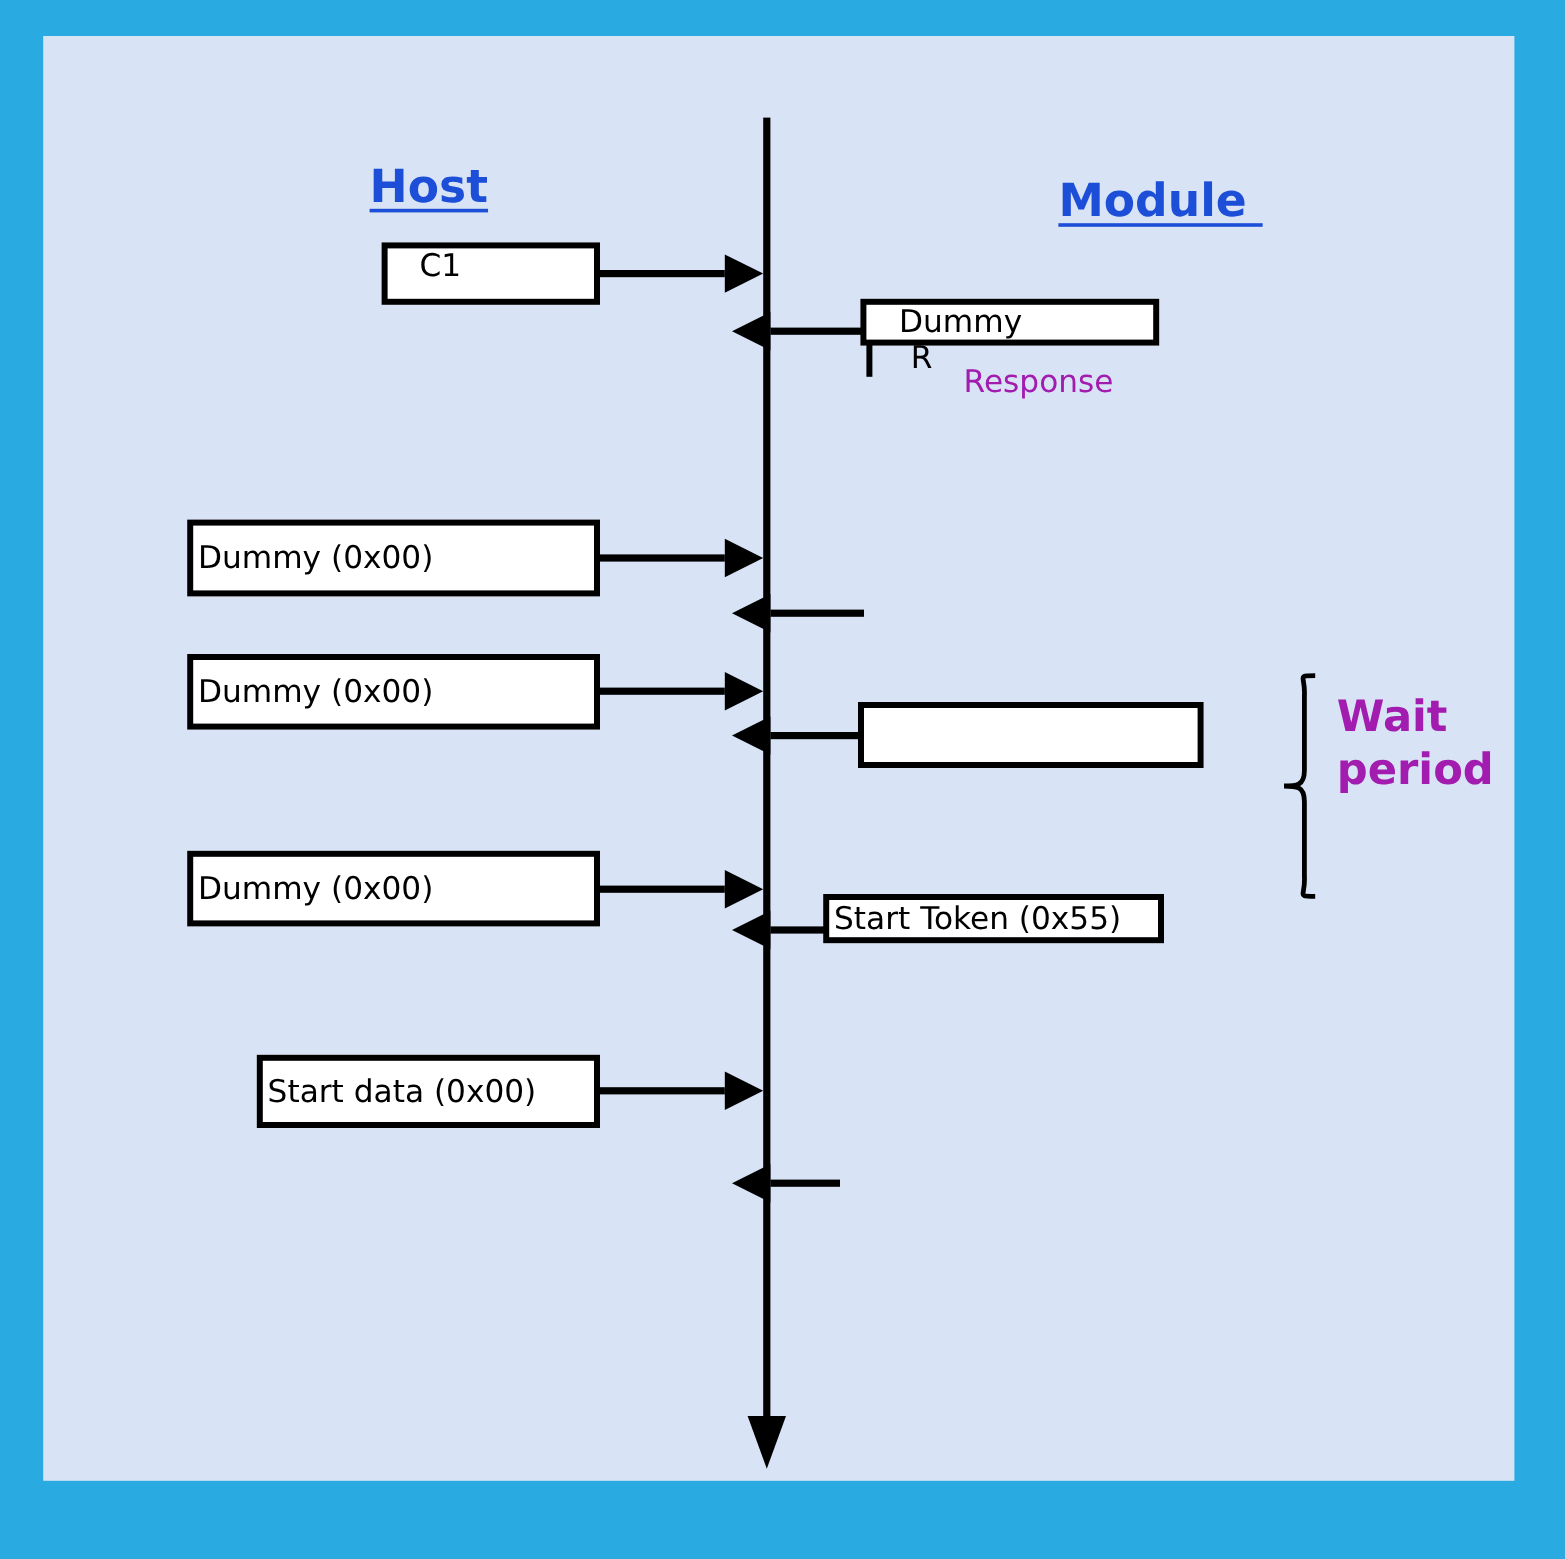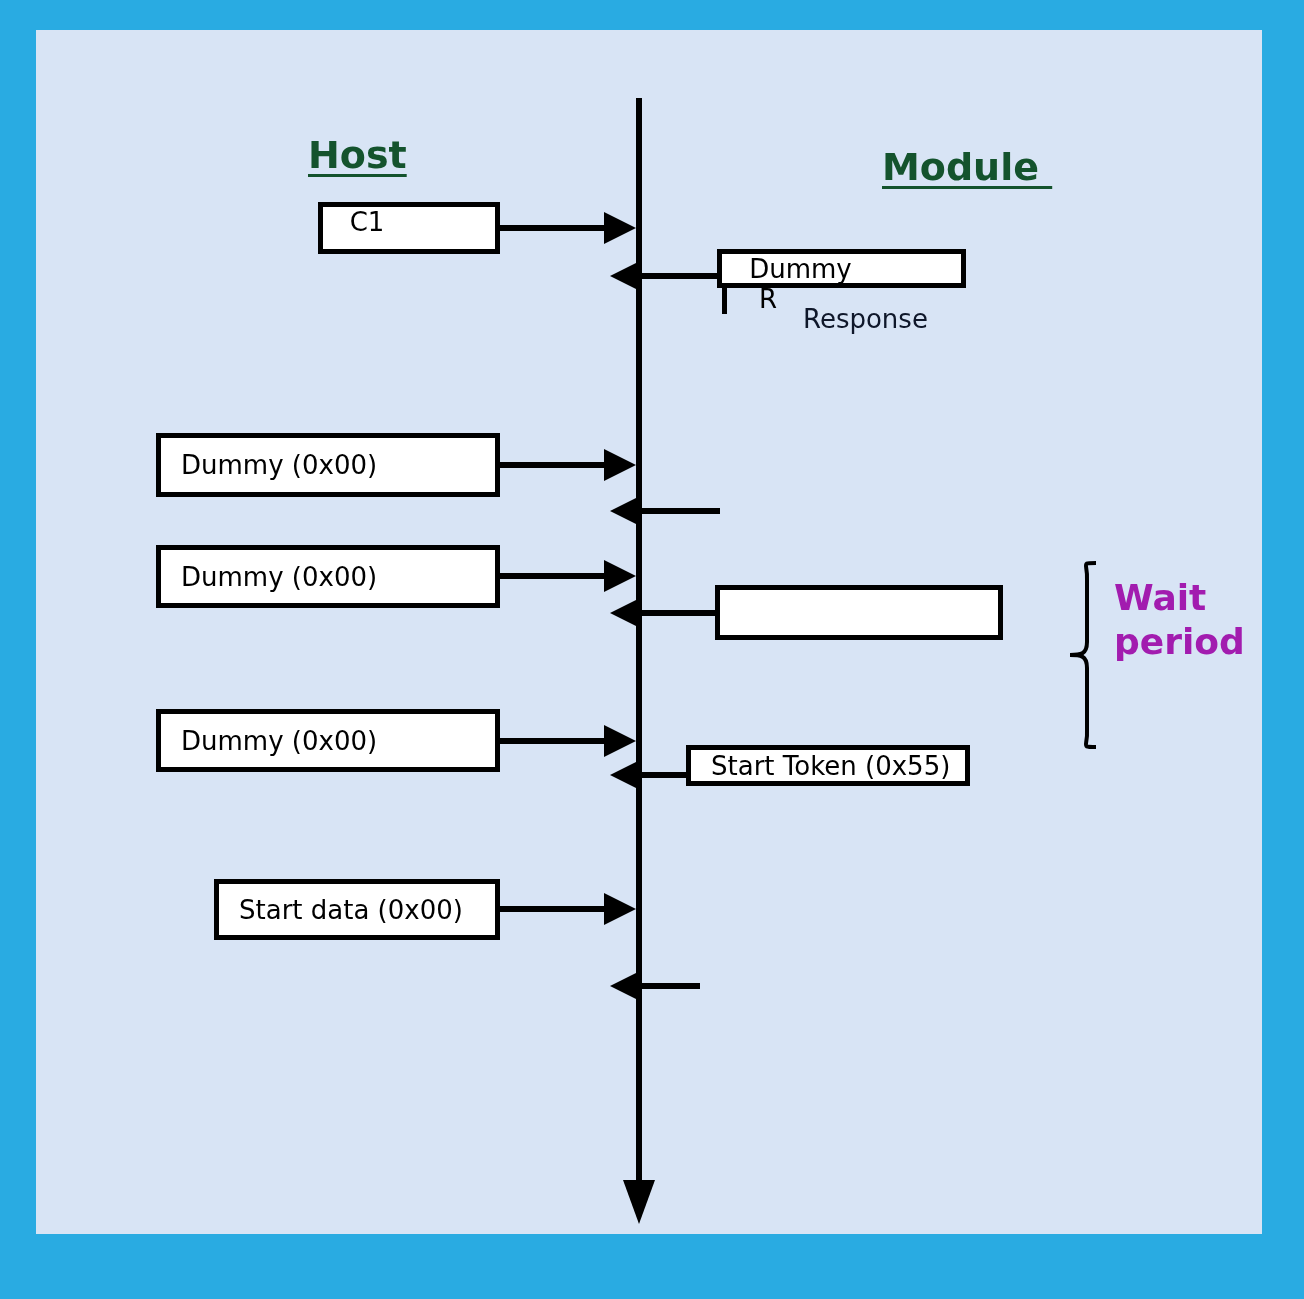--- a/index.html
+++ b/index.html
@@ -43,42 +43,42 @@
     height: 0;
     border-left: 16px solid transparent;
     border-right: 16px solid transparent;
     border-top: 44px solid #000;
   }
   
   .actor {
     position: absolute;
     font-weight: bold;
     font-size: 38px;
-    color: #14532d;
+    color: #1d4ed8;
     text-decoration: underline;
     text-underline-offset: 6px;
     white-space: pre;
     letter-spacing: 0px;
   }
   #actor-host { left: 272px; top: 103px; }
   #actor-module { left: 846px; top: 103px; margin-top: 12px; }
 
   
   .msgbox {
     position: absolute;
     background: #ffffff;
     border: 5px solid #000;
     box-sizing: border-box;
     display: flex;
     align-items: center;
     font-size: 26px;
     color: #000;
     white-space: nowrap;
   }
-  .msgbox.left-text { padding-left: 20px; justify-content: flex-start; }
+  .msgbox.left-text { padding-left: 4px; justify-content: flex-start; }
   .msgbox.center-text { justify-content: center; }
 
   
   .splitbox {
     position: absolute;
     background: #ffffff;
     border: 5px solid #000;
     box-sizing: border-box;
     display: flex;
     font-size: 26px;
@@ -114,21 +114,21 @@
     height: 0;
     border-top: 16px solid transparent;
     border-bottom: 16px solid transparent;
     border-right: 32px solid #000;
   }
 
   
   .caption {
     position: absolute;
     font-size: 26px;
-    color: #0f172a;
+    color: #a21caf;
     white-space: nowrap;
   }
 
   
   .brace {
     position: absolute;
     left: 1030px;
     top: 530px;
     width: 40px;
     height: 190px;

